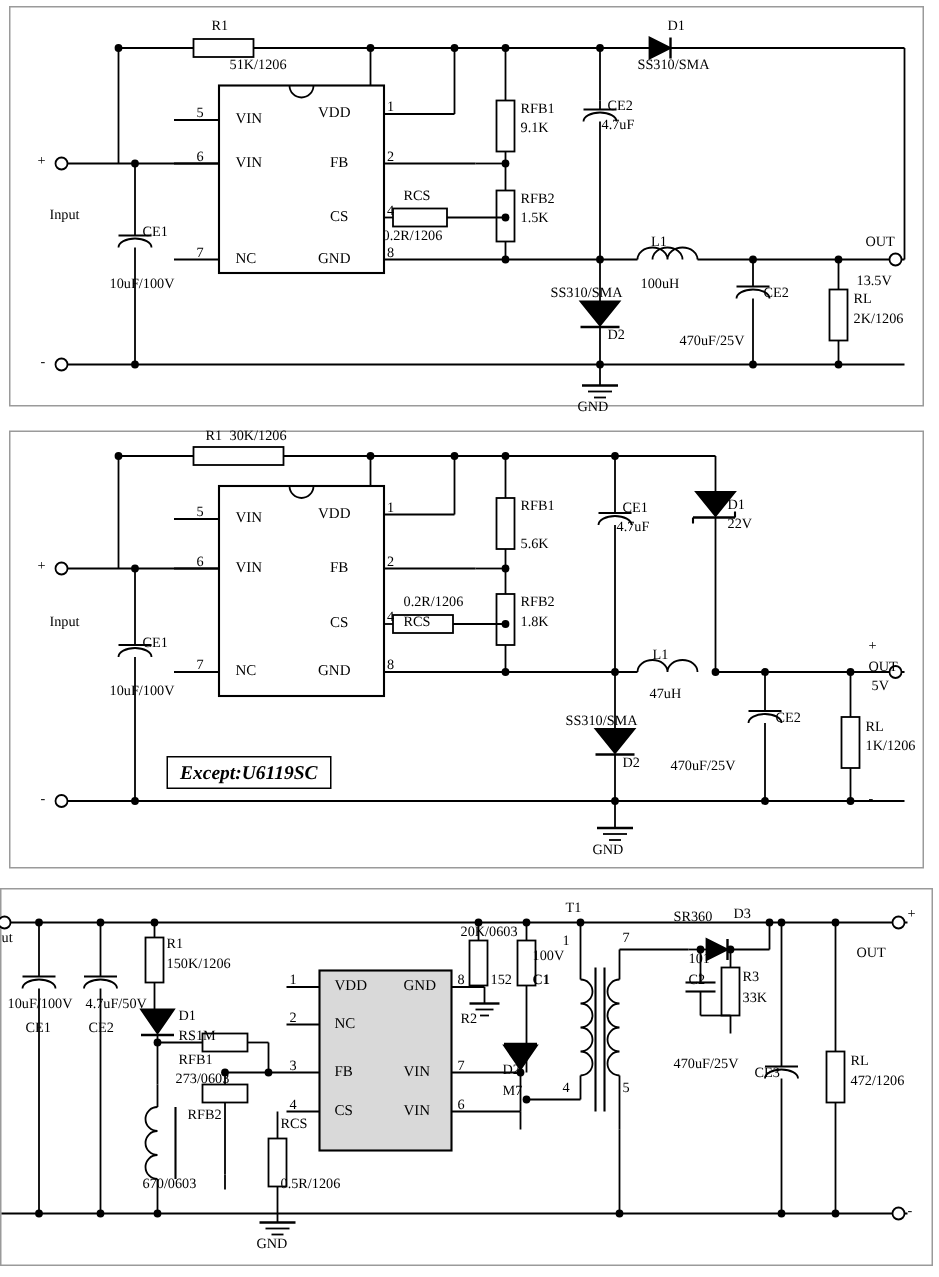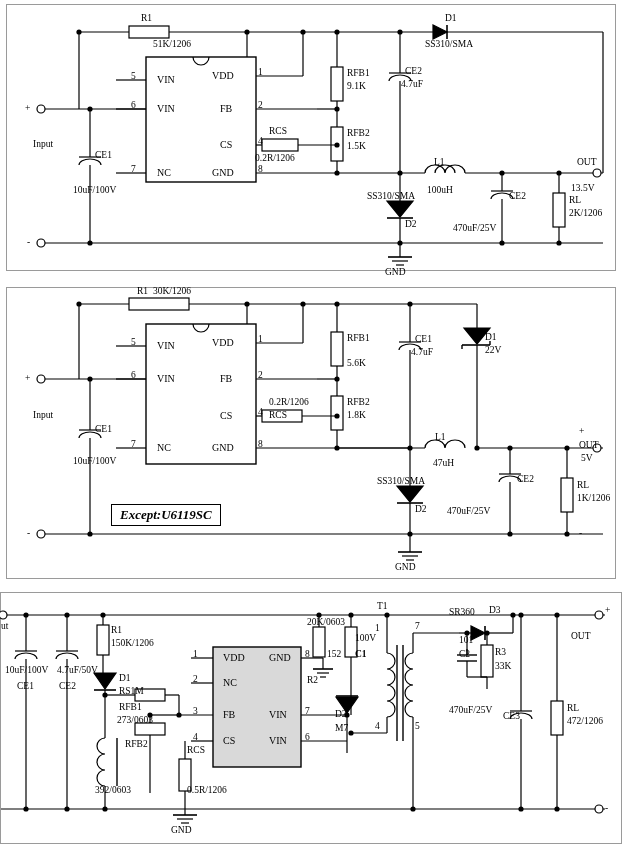--- a/index.html
+++ b/index.html
@@ -474,21 +474,21 @@
   <div class="lbl" style="left:304px;top:113px;">7</div>
   <div class="lbl" style="left:304px;top:139px;">6</div>
 
   <div class="lbl" style="left:110px;top:32px;">R1</div>
   <div class="lbl" style="left:110px;top:45px;">150K/1206</div>
   <div class="lbl" style="left:118px;top:80px;">D1</div>
   <div class="lbl" style="left:118px;top:93px;">RS1M</div>
   <div class="lbl" style="left:118px;top:109px;">RFB1</div>
   <div class="lbl" style="left:116px;top:122px;">273/0603</div>
   <div class="lbl" style="left:124px;top:146px;">RFB2</div>
-  <div class="lbl" style="left:94px;top:192px;">392/0603</div>
+  <div class="lbl" style="left:94px;top:192px;">670/0603</div>
   <div class="lbl" style="left:186px;top:152px;">RCS</div>
   <div class="lbl" style="left:186px;top:192px;">0.5R/1206</div>
   <div class="lbl" style="left:306px;top:24px;">20K/0603</div>
   <div class="lbl" style="left:306px;top:56px;margin-top:26px;">R2</div>
   <div class="lbl" style="left:326px;top:56px;">152</div>
   <div class="lbl" style="left:354px;top:40px;">100V</div>
   <div class="lbl" style="left:354px;top:56px;font-weight:bold;">C1</div>
   <div class="lbl" style="left:334px;top:116px;">D2</div>
   <div class="lbl" style="left:334px;top:130px;">M7</div>
   <div class="lbl" style="left:376px;top:8px;">T1</div>

